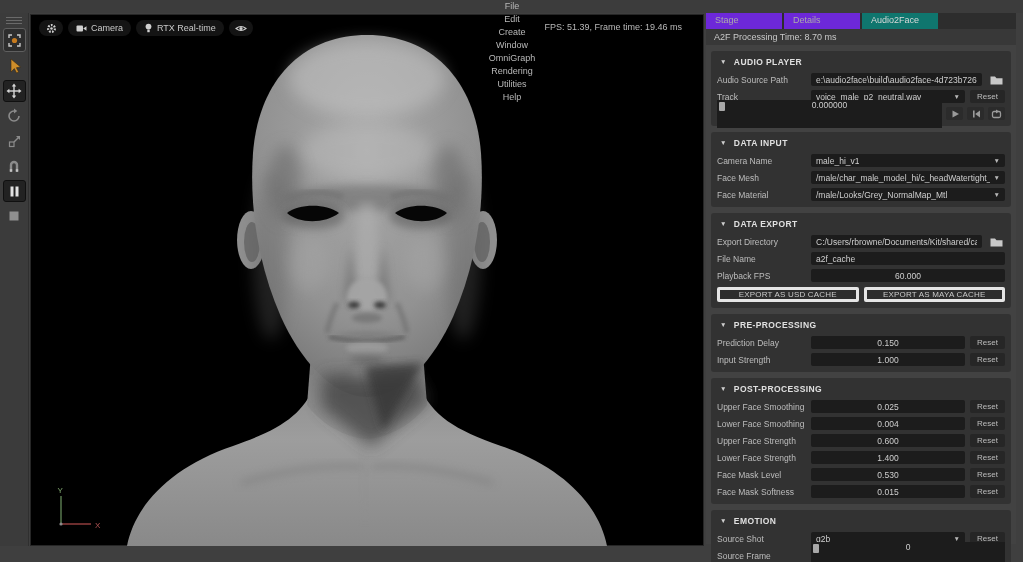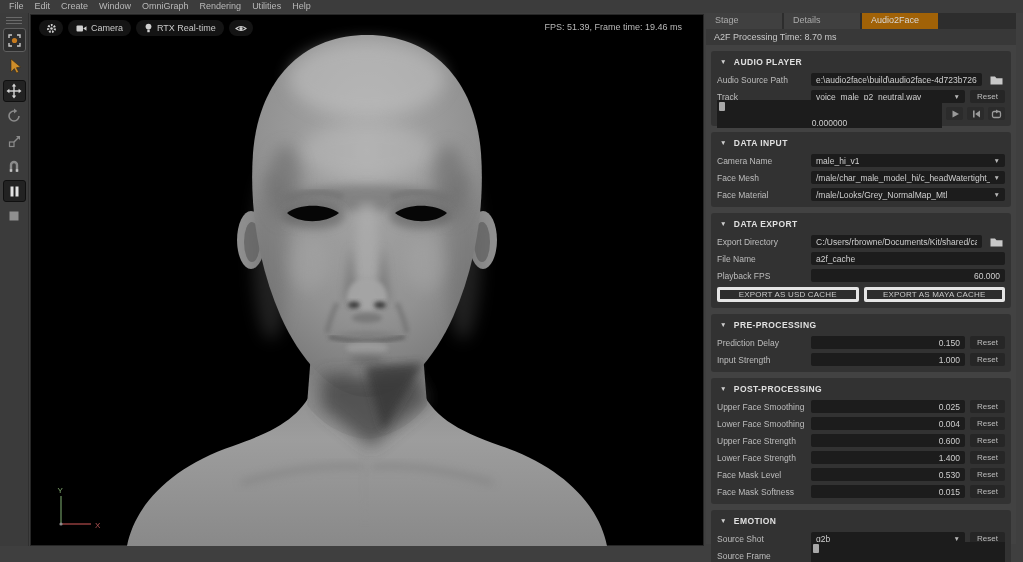--- a/index.html
+++ b/index.html
@@ -1,21 +1,21 @@
 <!DOCTYPE html>
 <html><head>
 <meta charset="utf-8">
 <style>
   * { margin:0; padding:0; box-sizing:border-box; }
   html,body { width:1023px; height:562px; overflow:hidden; background:#3f3f3f;
               font-family:"Liberation Sans", sans-serif; }
 
   
   .menu-bar { position:absolute; top:0; left:0; right:0; height:13px; background:#3c3c3c;
-              display:flex; align-items:center; padding-left:6px; z-index:9; }
+              display:flex; align-items:center; padding-left:6px; z-index:9;flex-direction:column; }
   .menu-item { font-size:9px; color:#b8b8b8; padding:0 8px 0 3px; cursor:default; line-height:13px; }
 
   
   .left-toolbar { position:absolute; top:13px; left:0; width:29px; height:533px; background:#3b3b3b;
                   border-right:1px solid #2f2f2f; display:flex; flex-direction:column;
                   align-items:center; padding-top:3px; gap:3px; }
   .grip { width:16px; height:9px; display:flex; flex-direction:column; justify-content:space-between; padding:1px 0; }
   .grip i { display:block; height:1px; background:#6a6a6a; }
   .tool-btn { width:23px; height:22px; display:flex; align-items:center; justify-content:center; border-radius:3px; }
   .tool-btn.boxed  { background:#2d2d2d; border:1px solid #5f5f5f; height:24px; }
@@ -29,42 +29,42 @@
   .pill { background:#141414; border-radius:9px; height:16px; display:flex; align-items:center; gap:4px;
           padding:0 8px; color:#c9c9c9; font-size:9px; cursor:default; }
   .pill.icon-only { width:24px; justify-content:center; padding:0; }
   .fps { position:absolute; top:7px; right:21px; font-size:9px; color:#b9b9b9; z-index:3; }
   .axis { position:absolute; left:16px; bottom:12px; z-index:3; }
 
   
   .panel { position:absolute; left:706px; top:10px; width:310px; height:534px; background:#424242; }
   .tab-row { display:flex; height:19px; background:#2d2d2d; }
   .tab { width:76px; display:flex; align-items:center; padding-left:9px; font-size:9px; color:#aaa;
-         background:#404040; margin-right:2px; border-radius:2px 2px 0 0; cursor:default; }
-  .tab.active { background:#a16207; color:#d9d9d9; }
+         background:#6d28d9; margin-right:2px; border-radius:2px 2px 0 0; cursor:default; }
+  .tab.active { background:#0f766e; color:#d9d9d9; }
   .proc-row { height:16px; background:#383838; color:#c9c9c9; font-size:9px; display:flex;
               align-items:center; padding-left:8px; }
   .panel-body { padding:6px 5px; display:flex; flex-direction:column; gap:6px; }
   .section { background:#323232; border-radius:3px; padding:3px 6px 6px; }
   .sec-head { display:flex; align-items:center; gap:7px; height:15px; color:#e0e0e0;
               font-size:8.5px; font-weight:bold; letter-spacing:.4px; padding-left:3px; }
   .tri { font-size:6.5px; color:#cfcfcf; }
   .row { display:flex; align-items:center; margin-top:4px; height:13px; }
   .lbl { width:94px; flex:none; font-size:8.5px; color:#bdbdbd; }
   .field { flex:1; background:#1c1c1c; border-radius:2px; height:13px; display:flex; align-items:center;
            padding:0 5px; font-size:8.5px; color:#cfcfcf; min-width:0; position:relative; cursor:default; }
   .field .val { white-space:nowrap; overflow:hidden; }
-  .field.center { justify-content:flex-end; }
+  .field.center { justify-content:center; }
   .dd { margin-left:auto; color:#b8b8b8; font-size:6.5px; padding-left:4px; flex:none; }
   .reset-btn { flex:none; margin-left:5px; width:35px; height:13px; background:#262626; border:none;
                border-radius:2px; color:#bdbdbd; font-size:8px; font-family:inherit; cursor:default; }
   .icon-btn { flex:none; margin-left:5px; width:18px; height:13px; display:flex; align-items:center;
               justify-content:center; background:none; border:none; cursor:default; }
   .slider { flex:1; background:#1c1c1c; border-radius:0; height:28px; position:relative;
-            display:flex; align-items:flex-end; justify-content:center; font-size:8.5px; color:#cfcfcf; }
+            display:flex; align-items:flex-start; justify-content:center; font-size:8.5px; color:#cfcfcf; }
   .slider .handle { position:absolute; left:2px; top:2px; width:6px; height:9px; background:#a8a8a8; border-radius:1px; }
   .tbtn { flex:none; width:17px; height:13px; margin-left:4px; background:#2b2b2b; border:none;
           border-radius:2px; display:flex; align-items:center; justify-content:center; cursor:default; }
   .export-row { display:flex; gap:5px; margin-top:5px; }
   .export-btn { flex:1; height:15px; background:#2d2d2d; border:3px solid #e5e5e5; border-radius:2px;
                 color:#c9c9c9; font-size:8px; font-family:inherit; letter-spacing:.2px; cursor:default; }
 </style>
 </head>
 <body>
 

